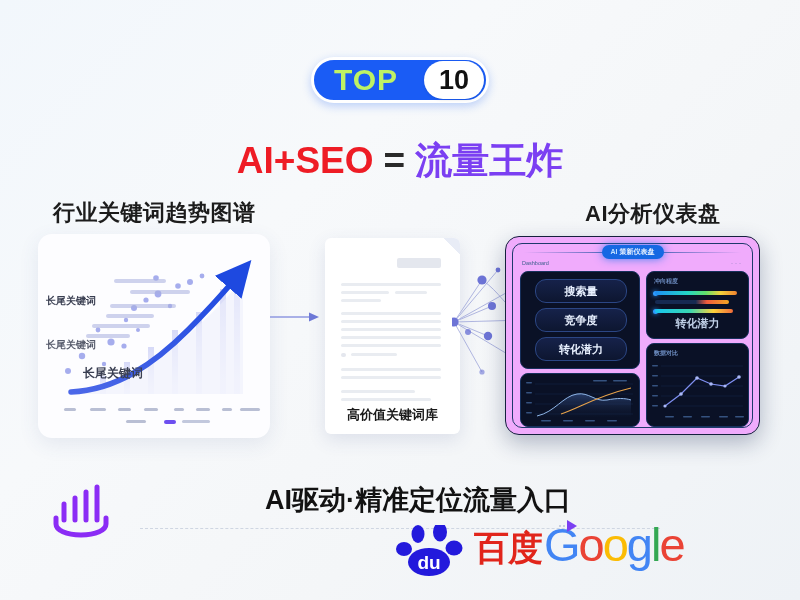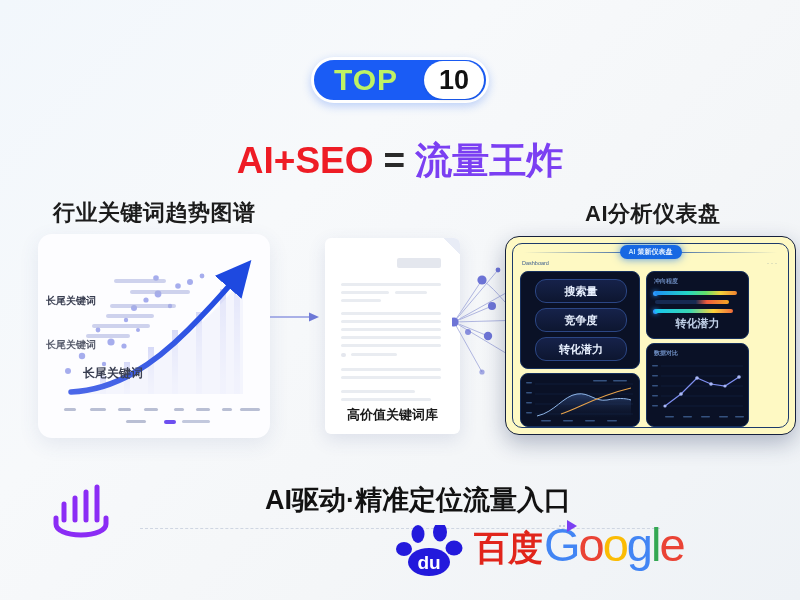--- a/index.html
+++ b/index.html
@@ -82,22 +82,22 @@
   .doc-caption{
     position:absolute;left:0;right:0;bottom:10px;text-align:center;
     font-size:13px;font-weight:bold;color:#1a1a1a;white-space:nowrap;
   }
 
   
   .node-fan{position:absolute;left:452px;top:262px;width:80px;height:120px;}
 
   
   .dash{
-    position:absolute;left:505px;top:236px;width:291px;height:199px;
-    background:#fef9c3;border-radius:14px;
+    position:absolute;left:505px;top:236px;width:255px;height:199px;
+    background:#f0abfc;border-radius:14px;
     box-shadow:0 8px 22px rgba(20,35,80,.30);
     overflow:hidden;border:1px solid #15203d;box-sizing:border-box;
   }
   .dash-inner{
     position:absolute;left:6px;top:6px;right:6px;bottom:6px;
     border:1px solid #1d3a6b;border-radius:10px;
   }
   .dash-badge{
     position:absolute;left:50%;transform:translateX(-50%);top:8px;
     background:#1668e3;border-radius:8px;padding:2px 9px;

